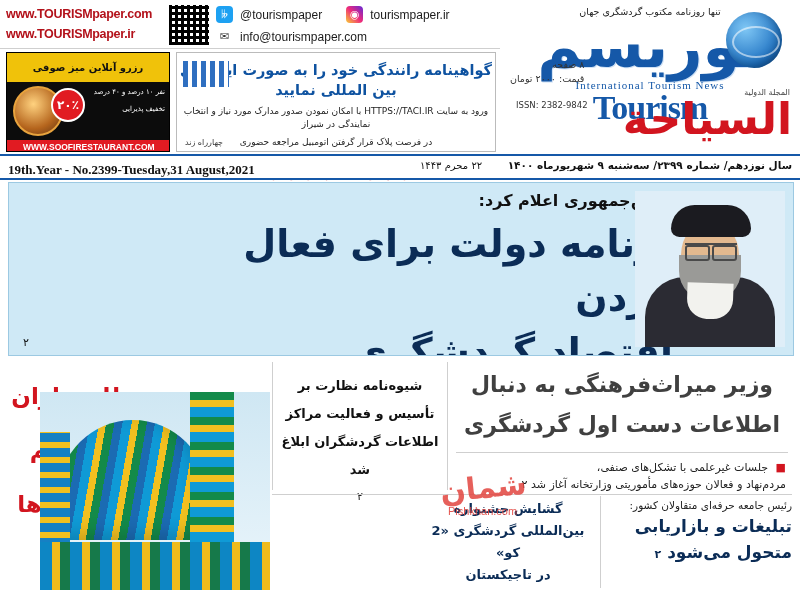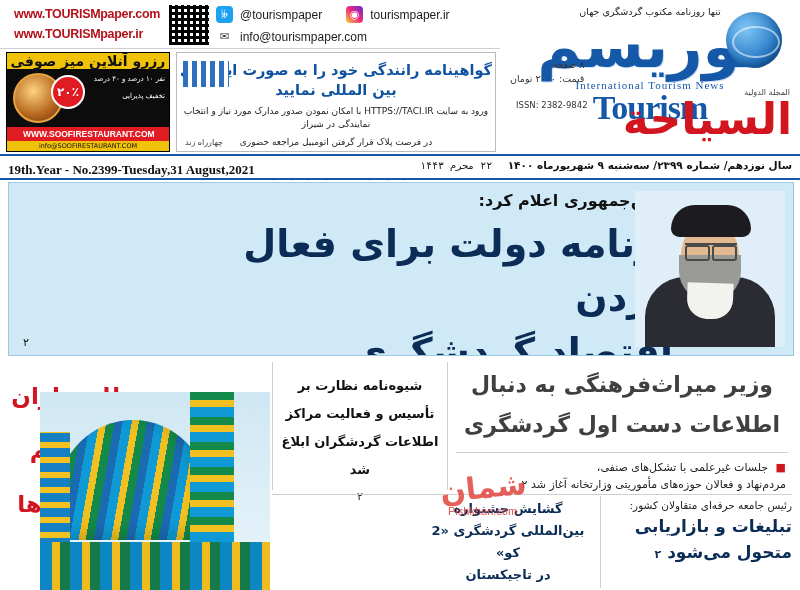--- a/index.html
+++ b/index.html
@@ -10,21 +10,21 @@
     overflow:hidden;
     position:relative;
   }
   .page{position:relative;width:800px;height:590px;background:#fff;}
 
   
   .topbar{
     position:absolute;left:0;top:0;width:800px;height:48px;
     background:#fff;border-bottom:1px solid #cfcfcf;
   }
-  .urls{position:absolute;left:14px;top:4px;width:160px;}
+  .urls{position:absolute;left:6px;top:4px;width:160px;}
   .urls div{
     color:#b3121b;font-weight:bold;font-size:12.5px;line-height:20px;
     font-family:"Liberation Sans", sans-serif;letter-spacing:-0.3px;
   }
   .qr{
     position:absolute;left:168px;top:4px;width:40px;height:40px;
     background:
       repeating-linear-gradient(90deg,#000 0 3px,#fff 3px 6px),
       repeating-linear-gradient(0deg,#000 0 3px,#fff 3px 6px);
     background-blend-mode:multiply;border:1px solid #fff;
@@ -85,22 +85,22 @@
     direction:rtl;text-align:right;line-height:14px;
   }
   .issn{position:absolute;left:16px;top:100px;font-size:8.5px;color:#333;}
 
   
   .ad-left{
     position:absolute;left:6px;top:52px;width:162px;height:98px;
     background:#111;border:1px solid #000;overflow:hidden;
   }
   .ad-left .hdr{
-    background:#f0c20a;color:#111;font-size:14px;text-align:center;direction:rtl;
-    padding:0 0;font-weight:bold;
+    background:#f0c20a;color:#111;font-size:10px;text-align:center;direction:rtl;
+    padding:9px 0;font-weight:bold;
   }
   .ad-left .body{position:relative;height:58px;background:#0c0c0c;}
   .ad-left .burger{
     position:absolute;left:6px;top:4px;width:46px;height:46px;border-radius:50%;
     background:radial-gradient(circle at 40% 35%,#ffd27f,#b5651d 60%,#5d3010);
     border:2px solid #e8a33d;
   }
   .ad-left .disc{
     position:absolute;left:44px;top:6px;width:30px;height:30px;border-radius:50%;
     background:#e11b22;color:#fff;font-size:12px;font-weight:bold;
@@ -146,21 +146,21 @@
   
   .datestrip{
     position:absolute;left:0;top:154px;width:800px;height:22px;
     background:#fff;border-top:2px solid #1558a8;border-bottom:2px solid #1558a8;
   }
   .ds-left{
     position:absolute;left:8px;top:6px;font-size:13px;color:#111;font-weight:bold;
     font-family:Liberation Serif, serif;
   }
   .ds-mid{
-    position:absolute;left:420px;top:4px;font-size:10px;color:#111;direction:rtl;font-family:Liberation Mono, monospace;
+    position:absolute;left:420px;top:4px;font-size:10px;color:#111;direction:rtl;
   }
   .ds-right{
     position:absolute;right:8px;top:3px;font-size:10.5px;color:#111;direction:rtl;font-weight:bold;
   }
 
   
   .lead{
     position:absolute;left:8px;top:182px;width:784px;height:172px;
     background:#cfe9f6;border:1px solid #9cc9e2;overflow:hidden;
   }

